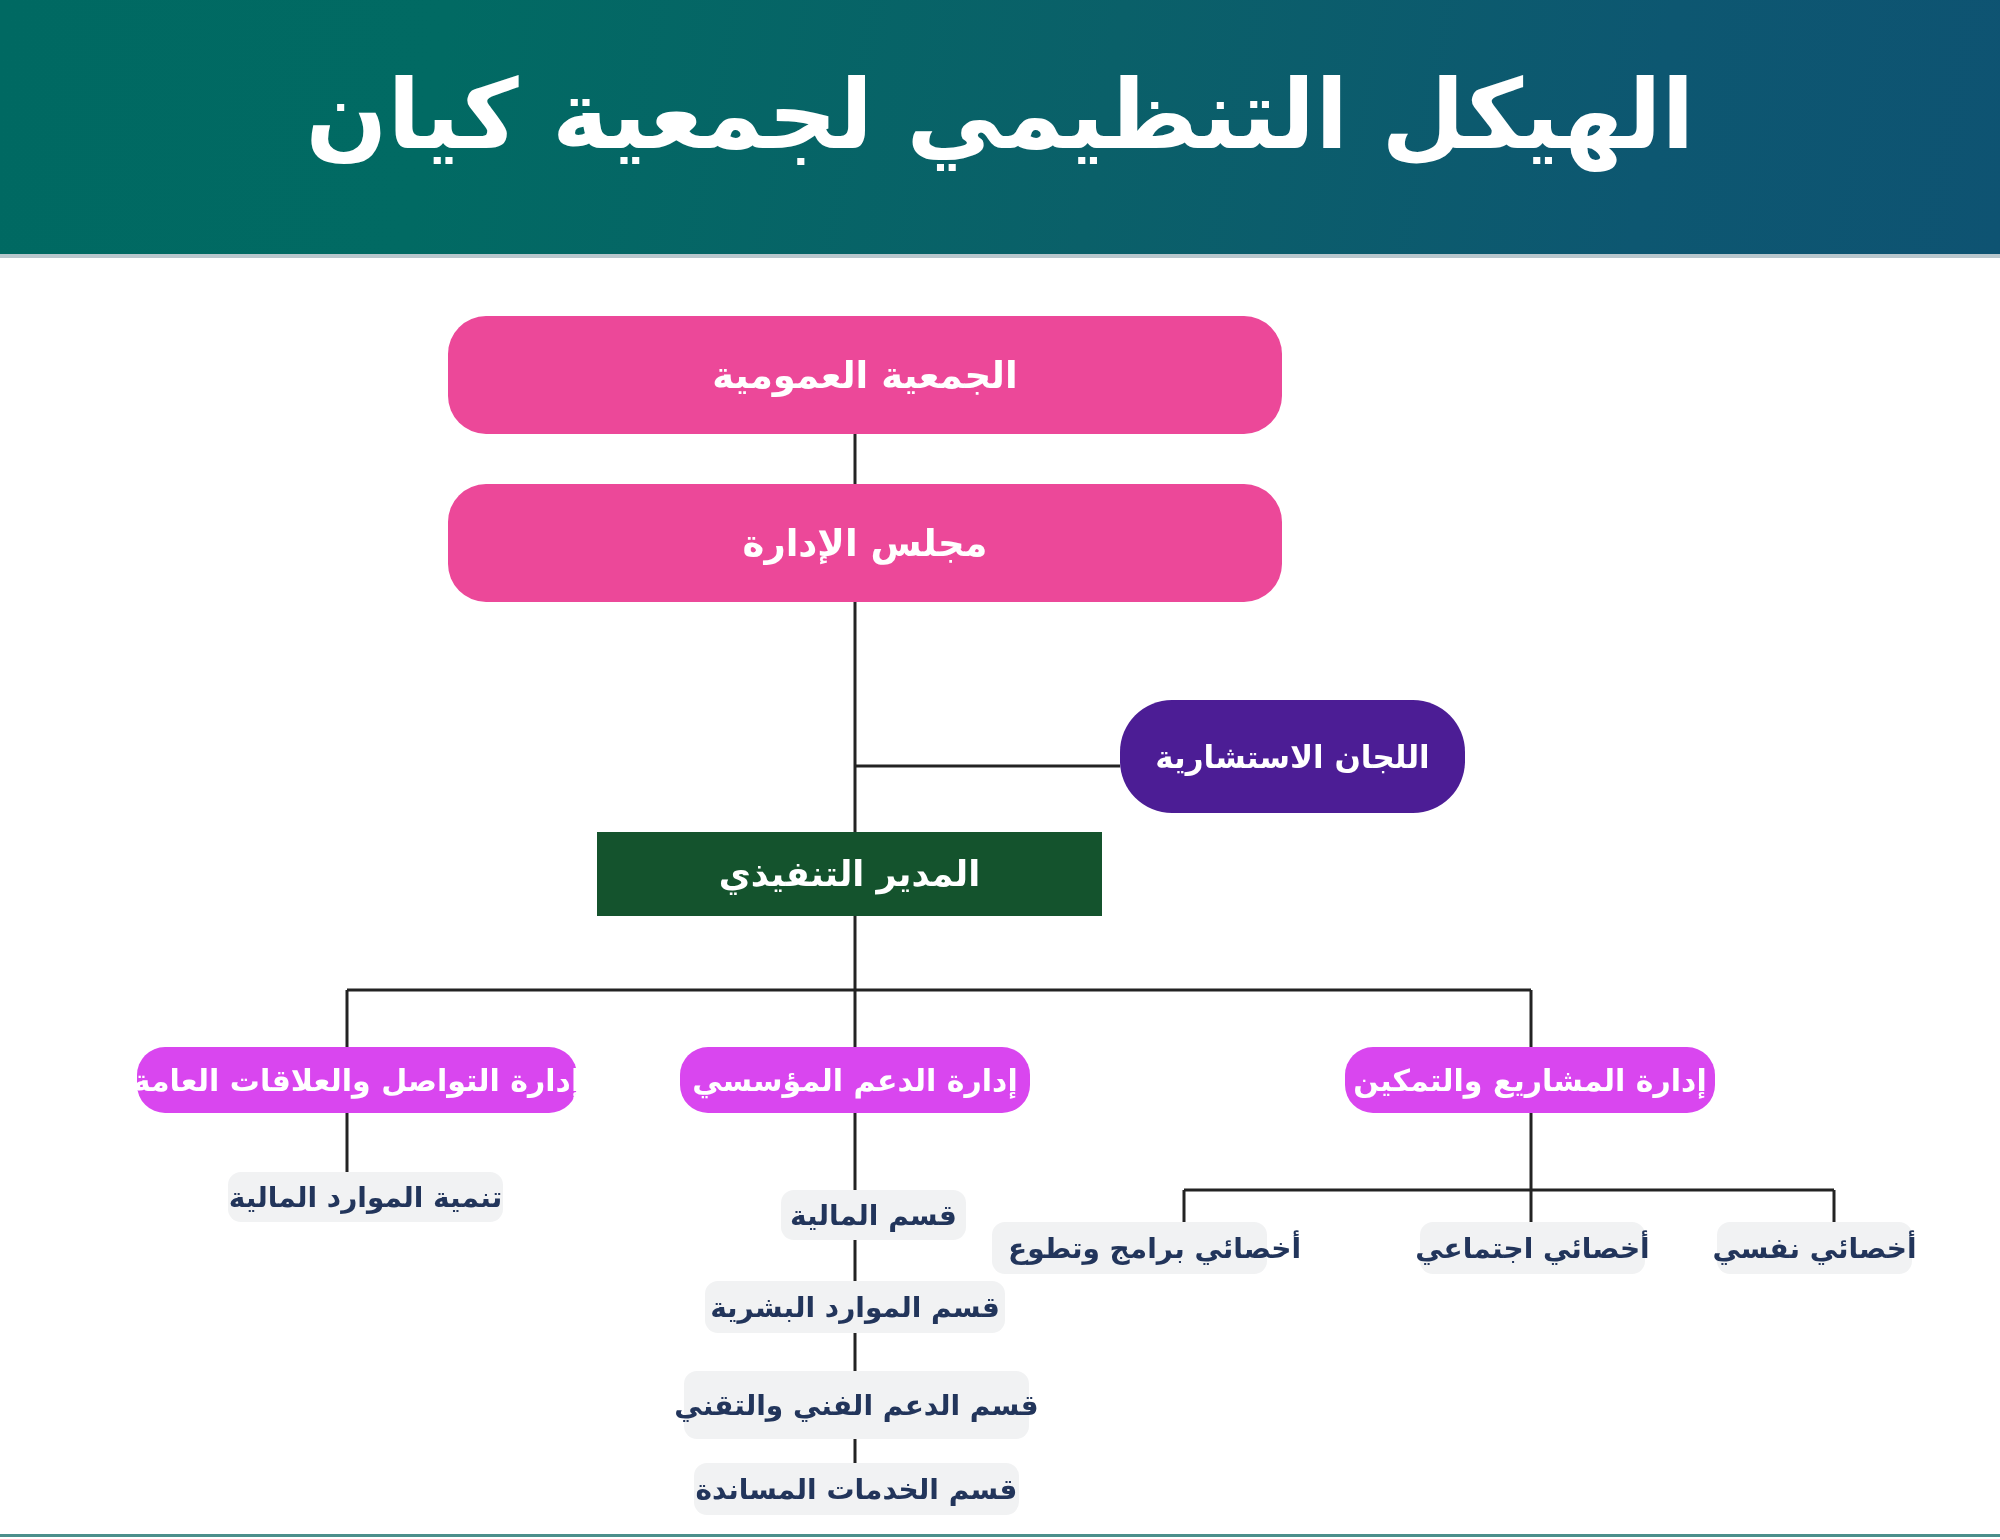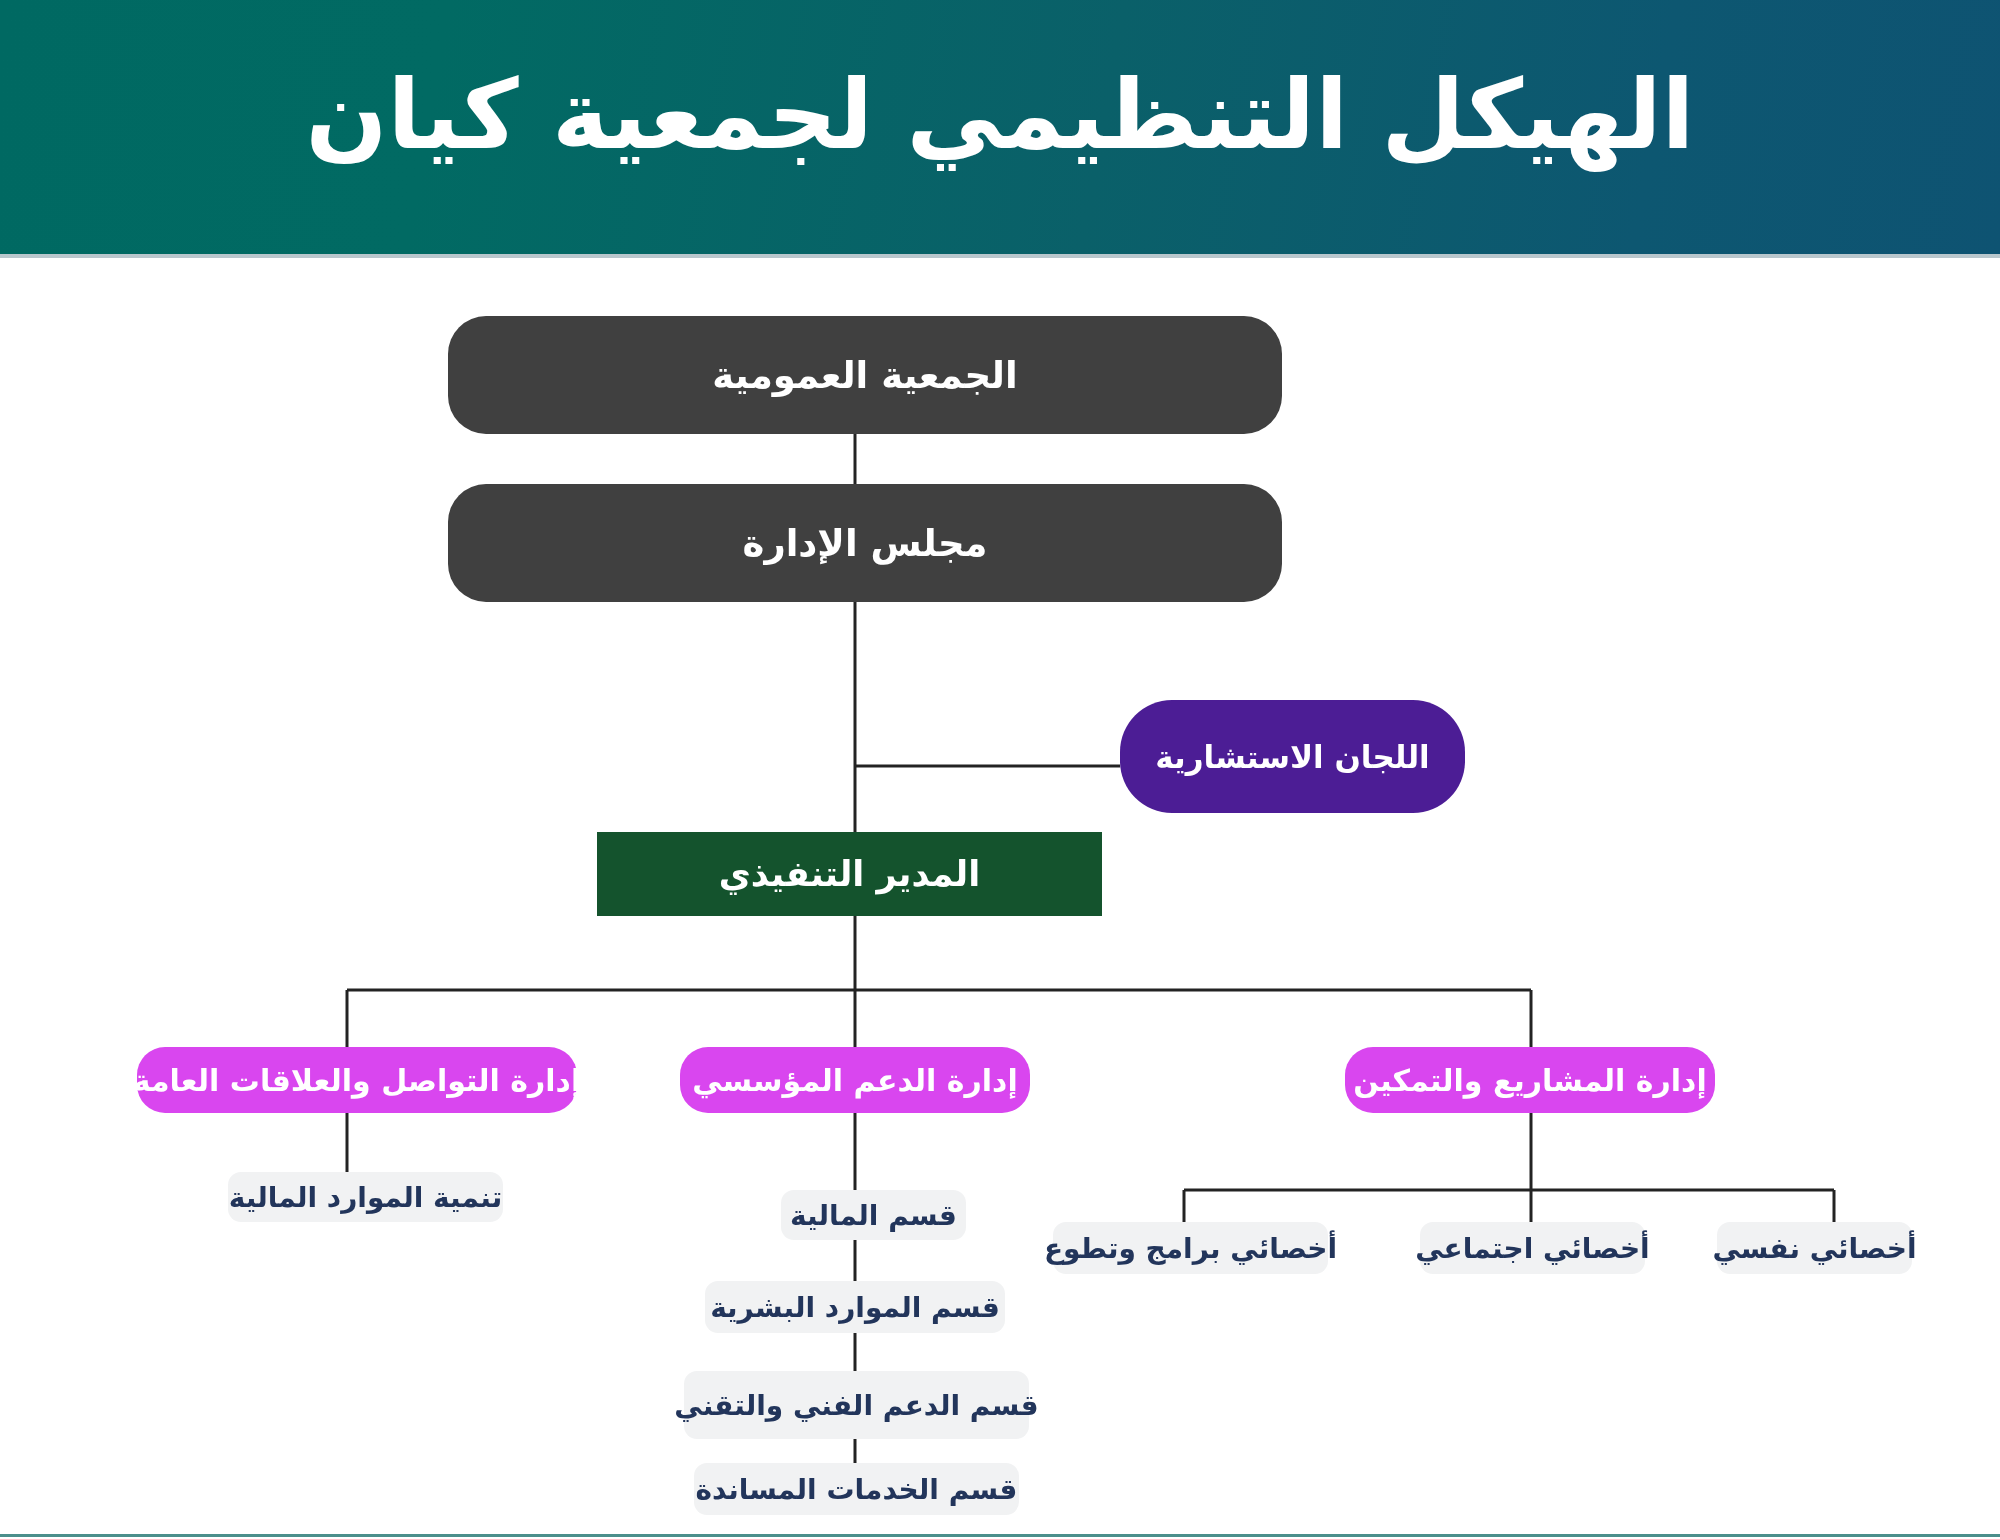--- a/index.html
+++ b/index.html
@@ -82,21 +82,21 @@
     display: flex;
     align-items: center;
     justify-content: center;
     text-align: center;
     direction: rtl;
     white-space: nowrap;
   }
 
   
   .node.top {
-    background: #404040;
+    background: #ec4899;
     color: #ffffff;
     border-radius: 38px;
     font-size: 37px;
     font-weight: 700;
   }
 
   
   .node.advisory {
     background: #4c1d95;
     color: #ffffff;
@@ -211,21 +211,21 @@
   </div>
 
   <div class="node leaf" style="left:684px; top:1371px; width:345px; height:68px;text-align:right;">
     <span>قسم الدعم الفني والتقني</span>
   </div>
 
   <div class="node leaf" style="left:694px; top:1463px; width:325px; height:52px;">
     <span>قسم الخدمات المساندة</span>
   </div>
 
-  <div class="node leaf" style="left:1053px; top:1222px; width:275px; height:52px;">
+  <div class="node leaf" style="left:992px; top:1222px; width:275px; height:52px;justify-content:flex-end;">
     <span>أخصائي برامج وتطوع</span>
   </div>
 
   <div class="node leaf" style="left:1420px; top:1222px; width:225px; height:52px;">
     <span>أخصائي اجتماعي</span>
   </div>
 
   <div class="node leaf" style="left:1717px; top:1222px; width:195px; height:52px;">
     <span>أخصائي نفسي</span>
   </div>

